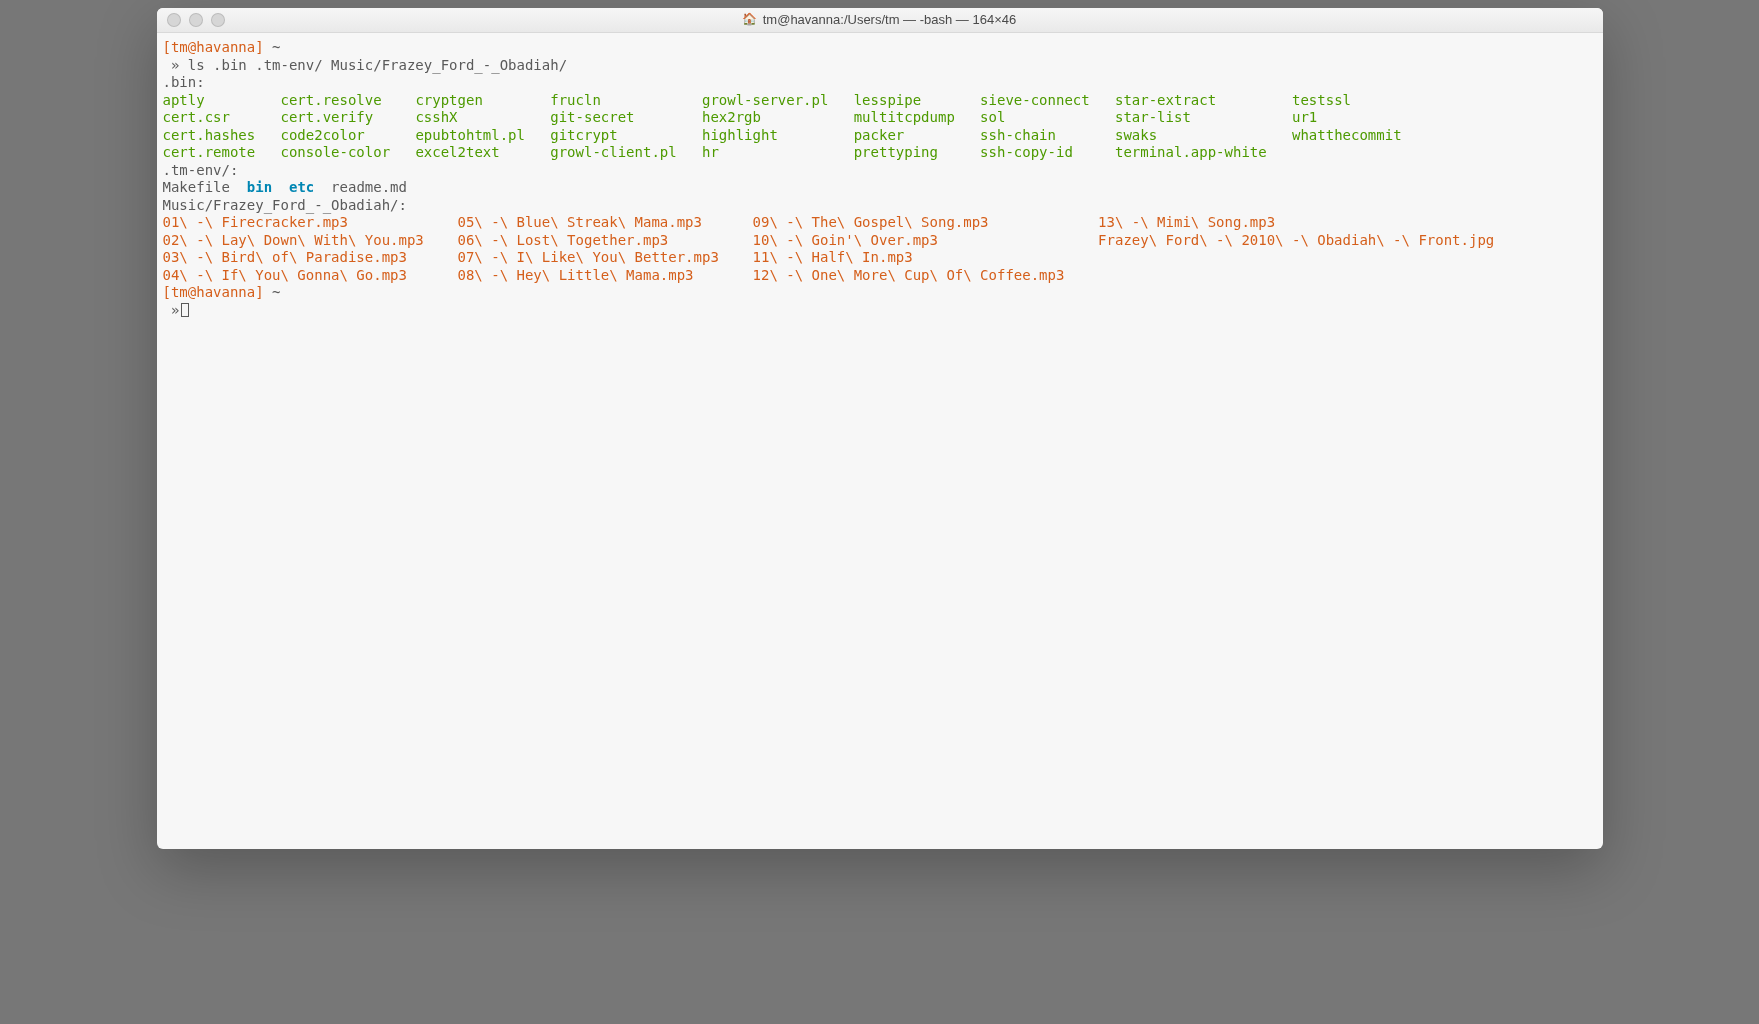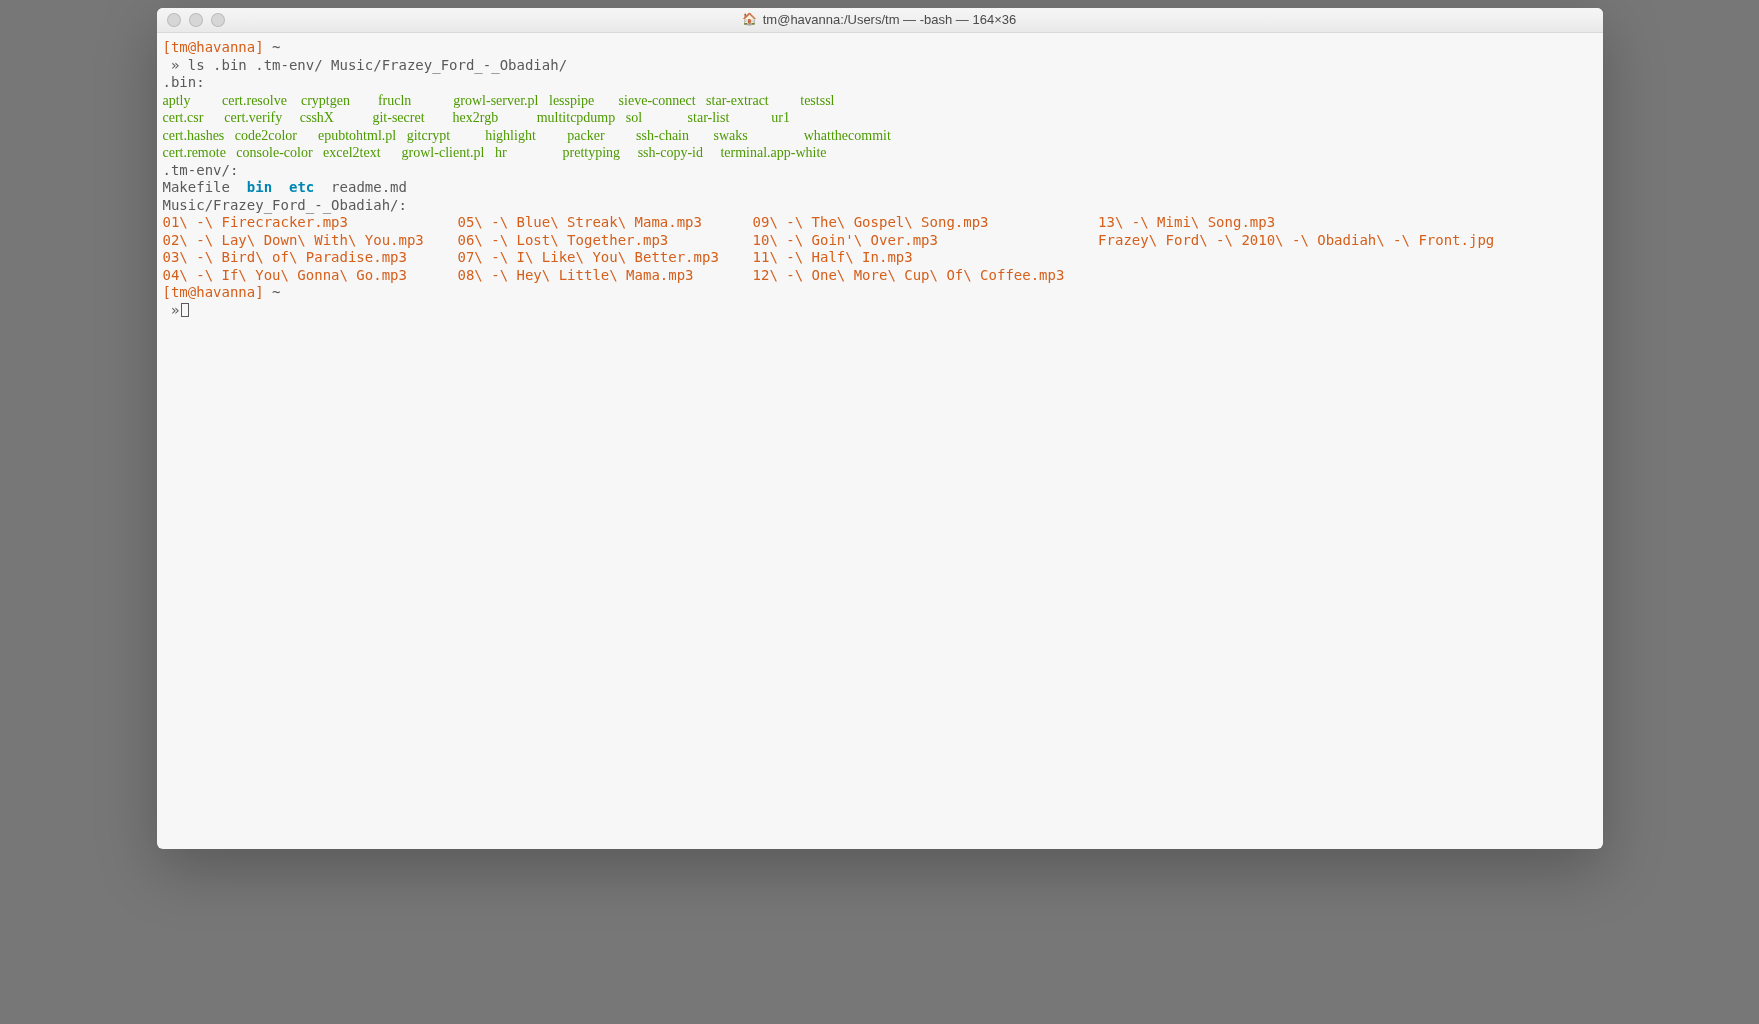--- a/index.html
+++ b/index.html
@@ -67,21 +67,21 @@
   .home-icon { font-size: 12px; }
   .term {
     padding: 6px 6px 10px 6px;
     white-space: pre;
     color: var(--text);
     letter-spacing: 0;
     min-height: 800px;
   }
   .term div { white-space: pre; }
   .o { color: var(--orange); text-align: center; }
-  .g { color: var(--green); font-family: Liberation Serif, serif; }
+  .g { color: var(--green); }
   .b { color: var(--blue); font-weight: bold; }
   .cursor {
     display:inline-block;
     width: 8px;
     height: 14px;
     border: 1px solid var(--text);
     box-sizing: border-box;
     vertical-align: -2px;
     margin-left: 2px;
   }
@@ -92,19 +92,19 @@
 <div class="window">
 
   <div class="title-bar">
     <div class="traffic">
       <div class="dot"></div>
       <div class="dot"></div>
       <div class="dot"></div>
     </div>
     <div class="title-text">
       <span class="home-icon">🏠</span>
-      <span>tm@havanna:/Users/tm — -bash — 164×36</span>
+      <span>tm@havanna:/Users/tm — -bash — 164×46</span>
     </div>
   </div>
 
   <div class="term" id="term"><div><span class="o">[tm@havanna]</span><span> </span><span>~</span></div><div><span> » </span><span>ls .bin .tm-env/ Music/Frazey_Ford_-_Obadiah/</span></div><div><span>.bin:</span></div><div><span class="g">aptly         </span><span class="g">cert.resolve    </span><span class="g">cryptgen        </span><span class="g">frucln            </span><span class="g">growl-server.pl   </span><span class="g">lesspipe       </span><span class="g">sieve-connect   </span><span class="g">star-extract         </span><span class="g">testssl</span></div><div><span class="g">cert.csr      </span><span class="g">cert.verify     </span><span class="g">csshX           </span><span class="g">git-secret        </span><span class="g">hex2rgb           </span><span class="g">multitcpdump   </span><span class="g">sol             </span><span class="g">star-list            </span><span class="g">ur1</span></div><div><span class="g">cert.hashes   </span><span class="g">code2color      </span><span class="g">epubtohtml.pl   </span><span class="g">gitcrypt          </span><span class="g">highlight         </span><span class="g">packer         </span><span class="g">ssh-chain       </span><span class="g">swaks                </span><span class="g">whatthecommit</span></div><div><span class="g">cert.remote   </span><span class="g">console-color   </span><span class="g">excel2text      </span><span class="g">growl-client.pl   </span><span class="g">hr                </span><span class="g">prettyping     </span><span class="g">ssh-copy-id     </span><span class="g">terminal.app-white   </span><span class="g"></span></div><div></div><div><span>.tm-env/:</span></div><div><span>Makefile</span><span>  </span><span class="b">bin</span><span>  </span><span class="b">etc</span><span>  </span><span>readme.md</span></div><div></div><div><span>Music/Frazey_Ford_-_Obadiah/:</span></div><div><span class="o">01\ -\ Firecracker.mp3             </span><span class="o">05\ -\ Blue\ Streak\ Mama.mp3      </span><span class="o">09\ -\ The\ Gospel\ Song.mp3             </span><span class="o">13\ -\ Mimi\ Song.mp3</span></div><div><span class="o">02\ -\ Lay\ Down\ With\ You.mp3    </span><span class="o">06\ -\ Lost\ Together.mp3          </span><span class="o">10\ -\ Goin'\ Over.mp3                   </span><span class="o">Frazey\ Ford\ -\ 2010\ -\ Obadiah\ -\ Front.jpg</span></div><div><span class="o">03\ -\ Bird\ of\ Paradise.mp3      </span><span class="o">07\ -\ I\ Like\ You\ Better.mp3    </span><span class="o">11\ -\ Half\ In.mp3                      </span><span class="o"></span></div><div><span class="o">04\ -\ If\ You\ Gonna\ Go.mp3      </span><span class="o">08\ -\ Hey\ Little\ Mama.mp3       </span><span class="o">12\ -\ One\ More\ Cup\ Of\ Coffee.mp3    </span><span class="o"></span></div><div><span class="o">[tm@havanna]</span><span> </span><span>~</span></div><div><span> »</span><span class="cursor"></span></div></div>
 
 </div>
 
 </body></html>

